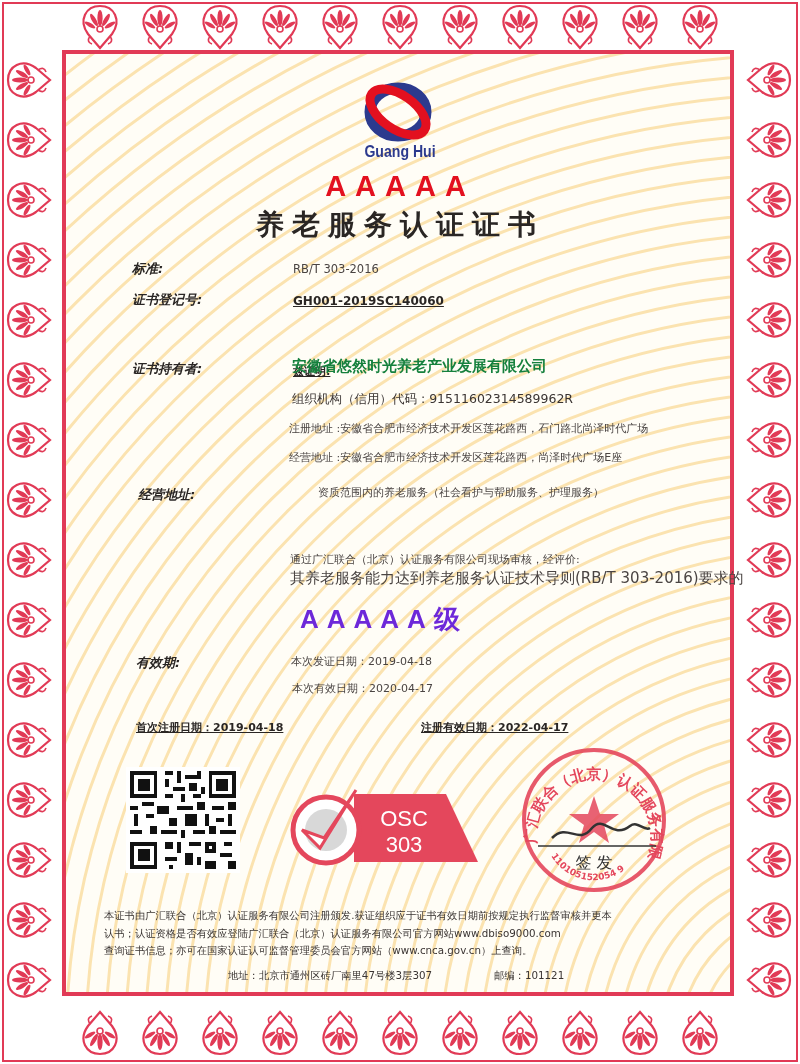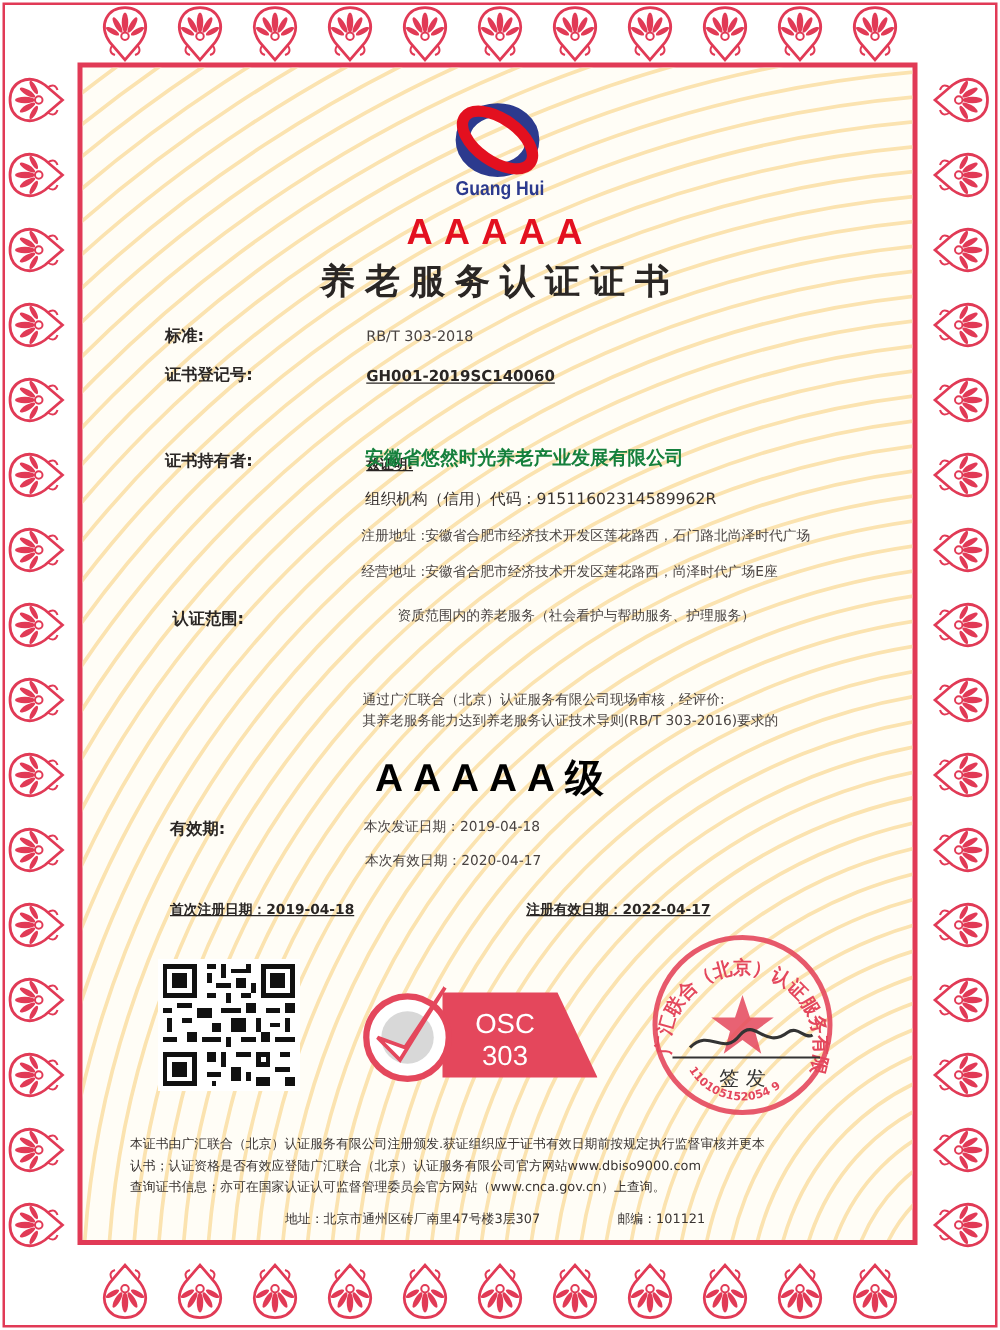--- a/index.html
+++ b/index.html
@@ -10,26 +10,26 @@
   .waves { position:absolute; inset:0; width:100%; height:100%; }
   .content { position:absolute; left:0; top:4px; width:800px; height:1064px; }
   .abs { position:absolute; }
 
   .logo { left:353px; top:70px; width:90px; height:90px; }
   .logo-text { left:345px; top:139px; width:110px; text-align:center; font-family:"Liberation Sans", sans-serif; font-weight:bold; color:#2c3a8e; font-size:16px; letter-spacing:0px; transform:scaleX(0.88); }
 
   .grade-top { left:290px; top:166px; width:220px; text-align:center; color:#e3101f; font-family:"Liberation Sans", sans-serif; font-weight:bold; font-size:29px; letter-spacing:9px; }
   .title { left:180px; top:202px; width:440px; text-align:center; color:#2a2624; font-weight:bold; font-size:28px; letter-spacing:8px; }
 
-  .label { color:#2a2624; font-weight:bold; font-size:13px; }
+  .label { color:#2a2624; font-weight:bold; font-size:13px;font-style:italic; }
   .val { color:#4a4442; font-size:11.5px; }
   .val-bold { color:#2a2624; font-weight:bold; font-size:12px;text-decoration:underline; }
   .company { color:#15803d; font-weight:bold; font-size:15px; }
   .code { color:#3a3432; font-size:13px; }
-  .grade-mid { left:300px; top:598px; width:240px; color:#000000; font-family:"Liberation Sans", sans-serif; font-weight:bold; font-size:31px; letter-spacing:8px; }
+  .grade-mid { left:300px; top:598px; width:240px; color:#6d28d9; font-family:"Liberation Sans", sans-serif; font-weight:bold; font-size:26px; letter-spacing:8px; }
   .grade-mid .ji { font-family:"DejaVu Sans", sans-serif; letter-spacing:0; }
 
   .footer { color:#3a3432; font-size:10.3px; line-height:17.5px; }
   .qr { left:125px; top:763px; width:116px; height:106px; }
   .osc { left:284px; top:782px; width:194px; height:82px; }
   .seal { left:508px; top:738px; width:172px; height:152px; }
 </style>
 </head>
 <body>
 
@@ -188,38 +188,38 @@
   <svg class="abs logo" viewBox="0 0 90 90" xmlns="http://www.w3.org/2000/svg">
     <ellipse cx="45" cy="38" rx="28" ry="24" fill="none" stroke="#2c3a8e" stroke-width="11"></ellipse>
     <ellipse cx="45" cy="38" rx="32" ry="17" transform="rotate(35 45 38)" fill="none" stroke="#e3101f" stroke-width="9"></ellipse>
   </svg>
   <div class="abs logo-text">Guang Hui</div>
 
   <div class="abs grade-top">AAAAA</div>
   <div class="abs title">养老服务认证证书</div>
 
   <div class="abs label" style="left:132px;top:256px;">标准:</div>
-  <div class="abs val" style="left:293px;top:258px;">RB/T 303-2018</div>
+  <div class="abs val" style="left:293px;top:258px;">RB/T 303-2016</div>
 
   <div class="abs label" style="left:132px;top:287px;">证书登记号:</div>
   <div class="abs val-bold" style="left:293px;top:290px;">GH001-2019SC140060</div>
 
   <div class="abs val-bold" style="left:293px;top:324px;font-size:11px;margin-top:36px;">兹证明:</div>
 
   <div class="abs label" style="left:132px;top:356px;">证书持有者:</div>
   <div class="abs company" style="left:292px;top:353px;">安徽省悠然时光养老产业发展有限公司</div>
   <div class="abs code" style="left:292px;top:387px;font-size:12.5px;">组织机构（信用）代码 : 91511602314589962R</div>
   <div class="abs val" style="left:289px;top:417px;font-size:11px;">注册地址 :安徽省合肥市经济技术开发区莲花路西，石门路北尚泽时代广场</div>
   <div class="abs val" style="left:289px;top:446px;font-size:11px;">经营地址 :安徽省合肥市经济技术开发区莲花路西，尚泽时代广场E座</div>
 
-  <div class="abs label" style="left:138px;top:482px;">认证范围:</div>
+  <div class="abs label" style="left:138px;top:482px;">经营地址:</div>
   <div class="abs val" style="left:290px;top:481px;font-size:11px;margin-left:28px;">资质范围内的养老服务（社会看护与帮助服务、护理服务）</div>
 
   <div class="abs val" style="left:290px;top:548px;font-size:11px;">通过广汇联合（北京）认证服务有限公司现场审核，经评价:</div>
-  <div class="abs val" style="left:290px;top:565px;font-size:11px;">其养老服务能力达到养老服务认证技术导则(RB/T 303-2016)要求的</div>
+  <div class="abs val" style="left:290px;top:565px;font-size:15px;">其养老服务能力达到养老服务认证技术导则(RB/T 303-2016)要求的</div>
 
   <div class="abs grade-mid">
     <span>AAAAA</span><span class="ji">级</span>
   </div>
 
   <div class="abs label" style="left:136px;top:650px;">有效期:</div>
   <div class="abs val" style="left:291px;top:650px;font-size:11px;">本次发证日期：2019-04-18</div>
   <div class="abs val" style="left:292px;top:677px;font-size:11px;">本次有效日期：2020-04-17</div>
 
   <div class="abs val-bold" style="left:136px;top:716px;font-size:11px;">首次注册日期：2019-04-18</div>

